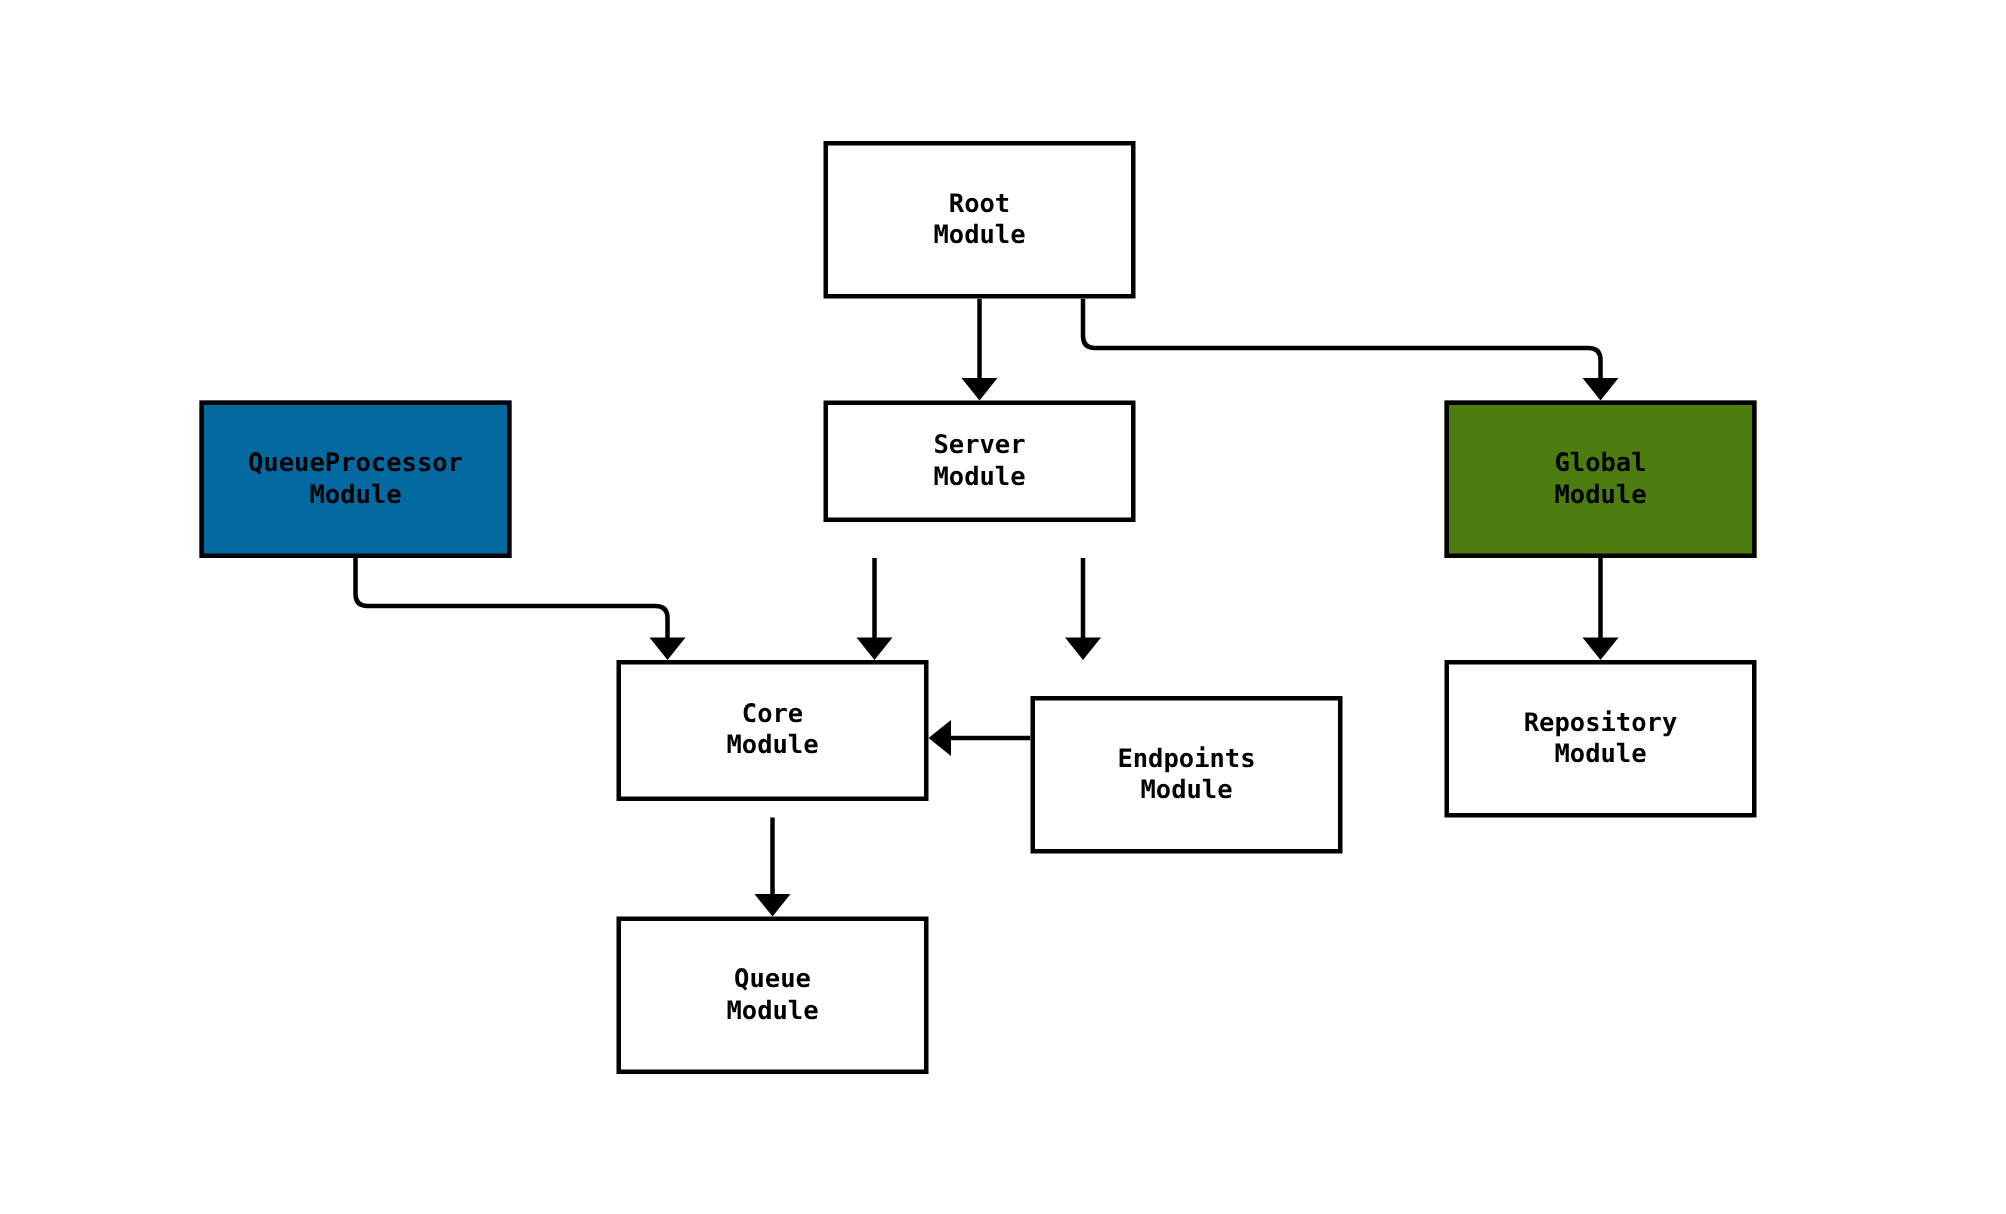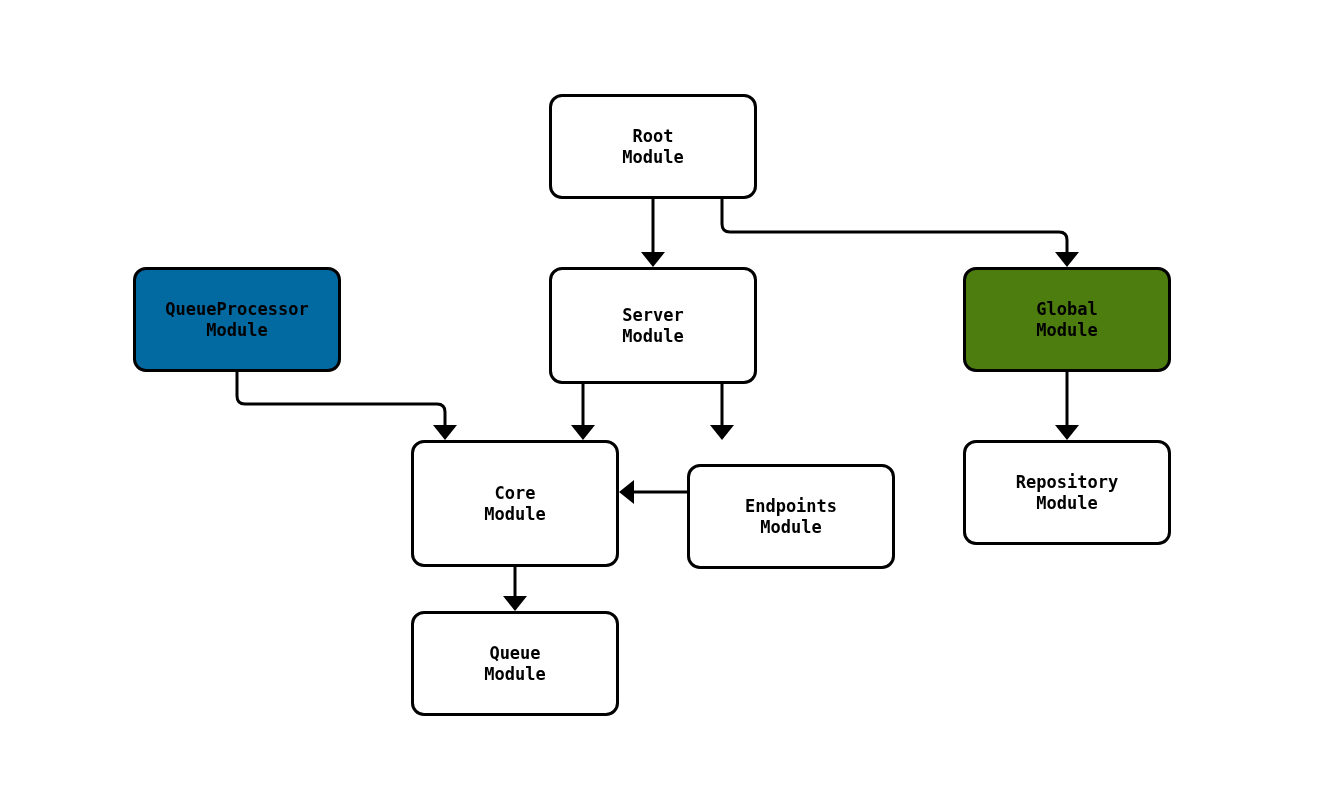--- a/index.html
+++ b/index.html
@@ -26,21 +26,21 @@
     left: 0;
     top: 0;
     width: 100%;
     height: 100%;
   }
   .node {
     position: absolute;
     box-sizing: border-box;
     background: #ffffff;
     border: 3px solid #000000;
-    border-radius: 13px;
+    border-radius: 0;
     display: flex;
     align-items: center;
     justify-content: center;
   }
   .node span {
     font-family: "DejaVu Sans Mono", monospace;
     font-weight: bold;
     font-size: 17px;
     line-height: 21px;
     text-align: center;
@@ -72,29 +72,29 @@
     </svg>
   <div id="node-layer">
       <div class="node" style="left: 549px; top: 94px; width: 208px; height: 105px; border-color: rgb(0, 0, 0); background: rgb(255, 255, 255);">
         <span style="color: rgb(0, 0, 0);">Root
 Module</span>
       </div>
       <div class="node" style="left: 133px; top: 267px; width: 208px; height: 105px; border-color: rgb(0, 0, 0); background: #0369a1;">
         <span style="color: rgb(0, 0, 0);">QueueProcessor
 Module</span>
       </div>
-      <div class="node" style="left: 549px; top: 267px; width: 208px; height: 117px; border-color: rgb(0, 0, 0); background: rgb(255, 255, 255);">
+      <div class="node" style="left: 549px; top: 267px; width: 208px; height: 81px; border-color: rgb(0, 0, 0); background: rgb(255, 255, 255);">
         <span style="color: rgb(0, 0, 0);">Server
 Module</span>
       </div>
       <div class="node" style="left: 963px; top: 267px; width: 208px; height: 105px; border-color: rgb(0, 0, 0); background: #4d7c0f;">
         <span style="color: rgb(0, 0, 0);">Global
 Module</span>
       </div>
-      <div class="node" style="left: 411px; top: 440px; width: 208px; height: 127px; border-color: rgb(0, 0, 0); background: rgb(255, 255, 255);">
+      <div class="node" style="left: 411px; top: 440px; width: 208px; height: 94px; border-color: rgb(0, 0, 0); background: rgb(255, 255, 255);">
         <span style="color: rgb(0, 0, 0);">Core
 Module</span>
       </div>
       <div class="node" style="left: 687px; top: 464px; width: 208px; height: 105px; border-color: rgb(0, 0, 0); background: rgb(255, 255, 255);">
         <span style="color: rgb(0, 0, 0);">Endpoints
 Module</span>
       </div>
       <div class="node" style="left: 963px; top: 440px; width: 208px; height: 105px; border-color: rgb(0, 0, 0); background: rgb(255, 255, 255);">
         <span style="color: #000000;">Repository
 Module</span>

